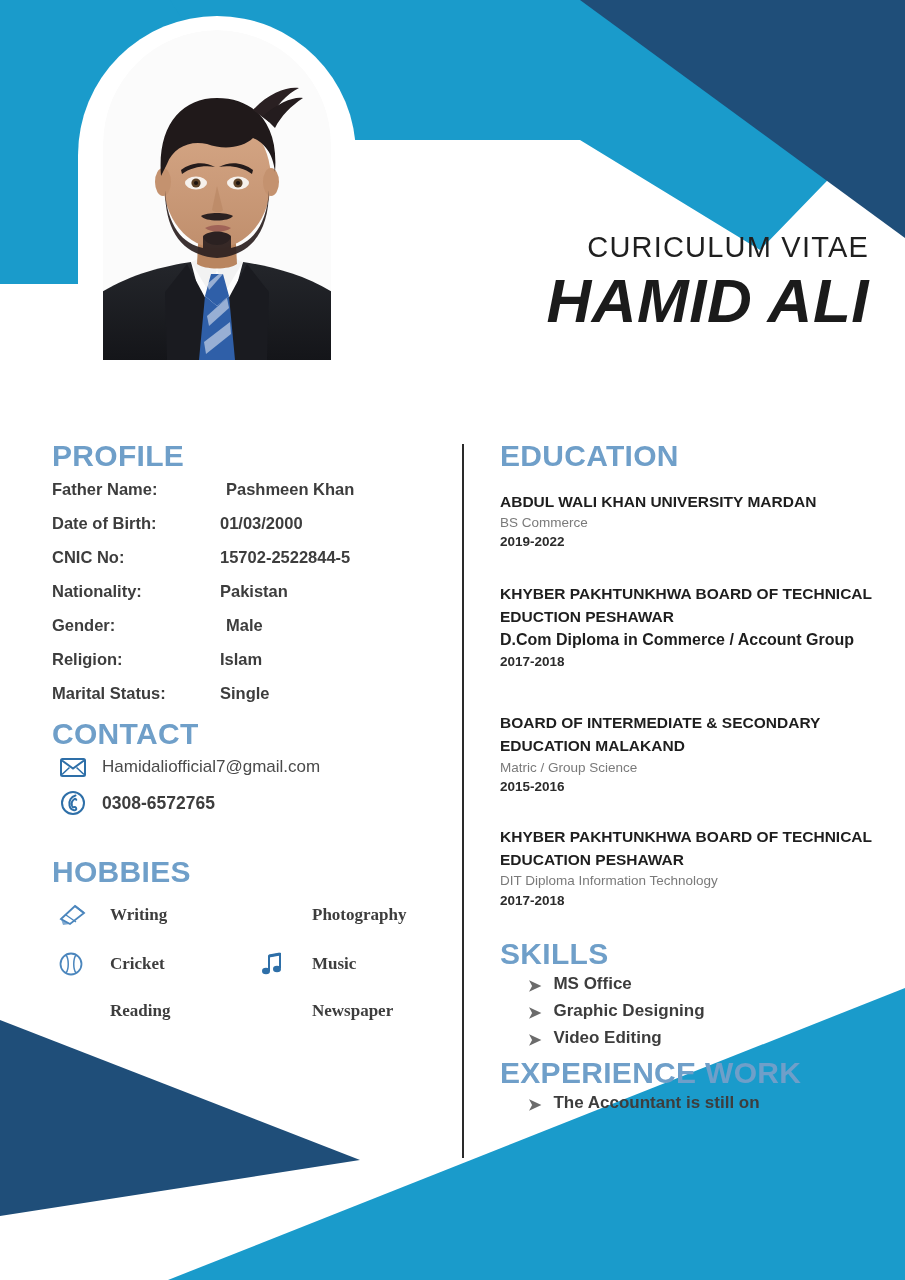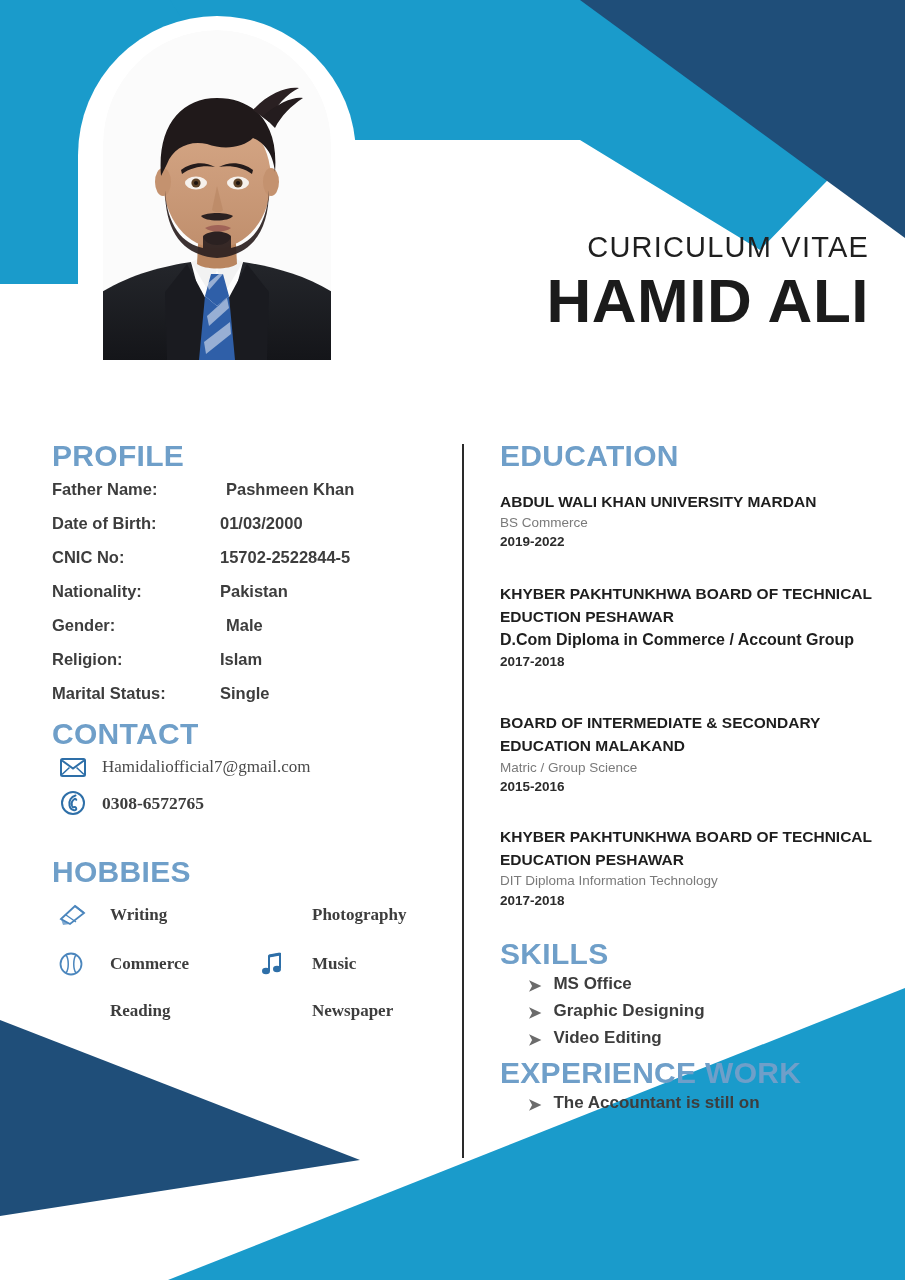--- a/index.html
+++ b/index.html
@@ -51,21 +51,21 @@
   .photo svg{display:block;width:228px;height:330px;}
 
   
   .header-text{position:absolute;right:36px;top:232px;text-align:right;}
   .cv-label{
     font-size:29px;letter-spacing:1.2px;color:#1f1f1f;font-weight:400;
     line-height:1.1;white-space:nowrap;
   }
   .cv-name{
     font-size:62px;font-weight:700;color:#1b1b1b;letter-spacing:0.5px;
-    line-height:1.08;margin-top:4px;white-space:nowrap;
+    line-height:1.08;margin-top:4px;white-space:nowrap;font-style:italic;
   }
 
   
   .columns{position:absolute;left:0;top:440px;width:767px;height:720px;}
   .col-left{position:absolute;left:52px;top:0;width:400px;}
   .col-right{position:absolute;left:500px;top:0;width:400px;}
   .divider{
     position:absolute;left:462px;top:4px;width:2px;height:714px;background:#2a2a2a;
   }
 
@@ -77,21 +77,21 @@
   
   .prow{display:flex;align-items:baseline;margin-bottom:15px;}
   .plabel{width:168px;font-size:16.5px;font-weight:700;color:#3d3d3d;}
   .pvalue{font-size:16.5px;font-weight:700;color:#3d3d3d;}
   .pvalue.ind{padding-left:6px;}
 
   
   .contact-list{margin-top:2px;}
   .crow{display:flex;align-items:center;margin-bottom:13px;}
   .cicon{width:42px;display:flex;align-items:center;justify-content:flex-start;padding-left:8px;}
-  .ctext{font-size:17px;color:#4a4a4a;font-weight:400;font-family:Liberation Serif, serif;}
+  .ctext{font-size:17px;color:#4a4a4a;font-weight:400;}
   .ctext.bold{font-weight:700;color:#3d3d3d;font-size:17.5px;}
 
   
   .hob-grid{position:relative;margin-top:15px;font-family:Liberation Serif, serif;}
   .hrow{display:flex;align-items:center;margin-bottom:24px;}
   .hicon{width:52px;display:flex;align-items:center;padding-left:6px;}
   .hname{font-size:17px;font-weight:700;color:#3d3d3d;width:150px;}
   .hname2{font-size:17px;font-weight:700;color:#3d3d3d;}
   .hicon2{width:52px;display:flex;align-items:center;}
 
@@ -279,21 +279,21 @@
           <span class="hname2">Photography</span>
         </div>
         <div class="hrow">
           <span class="hicon">
             <svg width="26" height="26" viewBox="0 0 26 26">
               <circle cx="13" cy="13" r="10.5" fill="#ffffff" stroke="#4b86bd" stroke-width="1.8"></circle>
               <path d="M8,4 C11,8 11,18 8,22" fill="none" stroke="#4b86bd" stroke-width="1.5"></path>
               <path d="M18,4 C15,8 15,18 18,22" fill="none" stroke="#4b86bd" stroke-width="1.5"></path>
             </svg>
           </span>
-          <span class="hname">Commerce</span>
+          <span class="hname">Cricket</span>
           <span class="hicon2">
             <svg width="24" height="26" viewBox="0 0 24 26">
               <path d="M9,20 L9,5 L20,3 L20,17" fill="none" stroke="#2e6fa8" stroke-width="2"></path>
               <path d="M9,5 L20,3" stroke="#2e6fa8" stroke-width="3"></path>
               <ellipse cx="6" cy="20" rx="4" ry="3.2" fill="#2e6fa8"></ellipse>
               <ellipse cx="17" cy="18" rx="4" ry="3.2" fill="#2e6fa8"></ellipse>
             </svg>
           </span>
           <span class="hname2">Music</span>
         </div>

